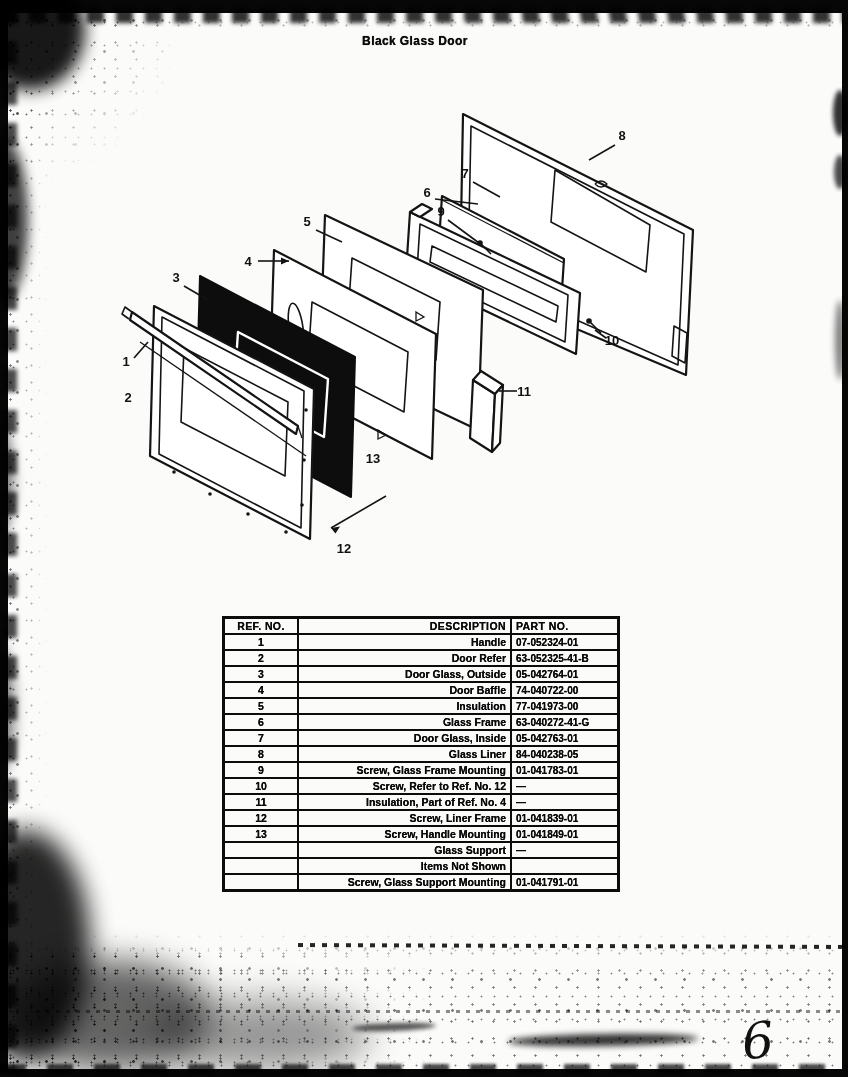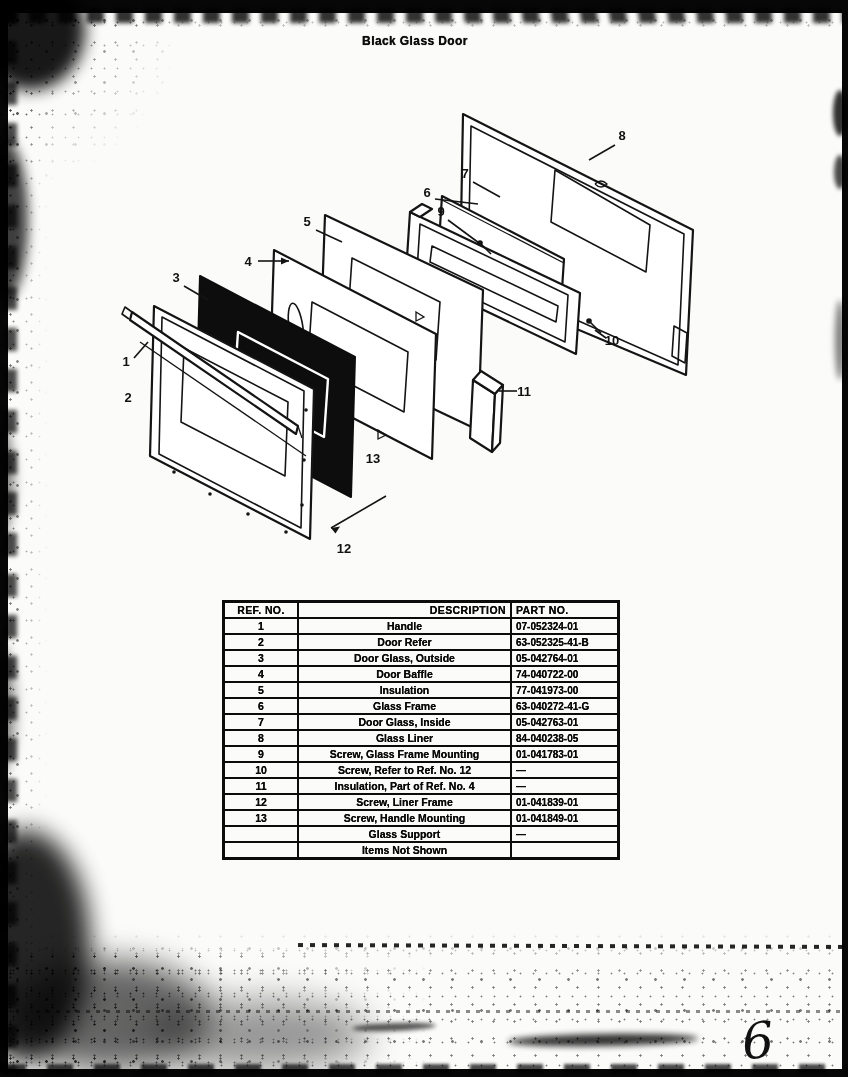--- a/index.html
+++ b/index.html
@@ -51,29 +51,29 @@
   #diagram-svg *{vector-effect:none;}
   .pline{fill:#fff;stroke:#141414;stroke-width:2.2;stroke-linejoin:round;}
   .pline-n{fill:none;stroke:#141414;stroke-width:1.6;stroke-linejoin:round;}
   .thin{fill:none;stroke:#141414;stroke-width:1.3;}
   .blackfill{fill:#0d0d0d;stroke:#0d0d0d;stroke-width:2;stroke-linejoin:round;}
   .wline{fill:none;stroke:#fff;stroke-width:2.4;stroke-linejoin:round;}
   .leader{stroke:#141414;stroke-width:1.6;fill:none;}
   .callout{font-family:"Liberation Sans",sans-serif;font-size:13px;font-weight:bold;fill:#111;}
   .dot{fill:#141414;}
   
-  #parts-table{position:absolute;left:222px;top:600px;width:388px;
+  #parts-table{position:absolute;left:222px;top:616px;width:388px;
     border-collapse:collapse;table-layout:fixed;
     font-size:10.5px;font-weight:bold;color:#0a0a0a;}
   #parts-table th,#parts-table td{border:2px solid #0c0c0c;padding:1px 4px;height:12px;
     text-shadow:0 0 .6px #000;white-space:nowrap;overflow:hidden;}
   #parts-table{border:3px solid #0c0c0c;}
   #parts-table th{font-size:10.5px;letter-spacing:.4px;}
   .col-ref{width:64px;text-align:center;}
-  .col-description{width:203px;text-align:center;}
+  .col-description{width:203px;text-align:right;}
   .col-part{width:97px;text-align:left;font-size:10px;}
   th.col-description{text-align:right;}
   
   #handwritten-page-number{position:absolute;left:742px;top:1012px;
     font-family:"DejaVu Serif",serif;font-style:italic;font-size:50px;color:#111;
     transform:rotate(-5deg);}
 </style>
 </head>
 <body>
 
@@ -262,20 +262,25 @@
       <tr>
         <td class="col-ref"></td>
         <td class="col-description">Glass Support</td>
         <td class="col-part">—</td>
       </tr>
       <tr>
         <td class="col-ref"></td>
         <td class="col-description">Items Not Shown</td>
         <td class="col-part"></td>
       </tr>
+      <tr>
+        <td class="col-ref"></td>
+        <td class="col-description">Screw, Glass Support Mounting</td>
+        <td class="col-part">01-041791-01</td>
+      </tr>
     </tbody>
 </table>
 
 <div id="handwritten-page-number">6</div>
 
 <div class="abs band" id="band-top"></div>
 <div class="abs" id="band-top-rag"></div>
 <div class="abs band" id="band-left"></div>
 <div class="abs" id="band-left-rag"></div>
 <div class="abs band" id="band-right"></div>

